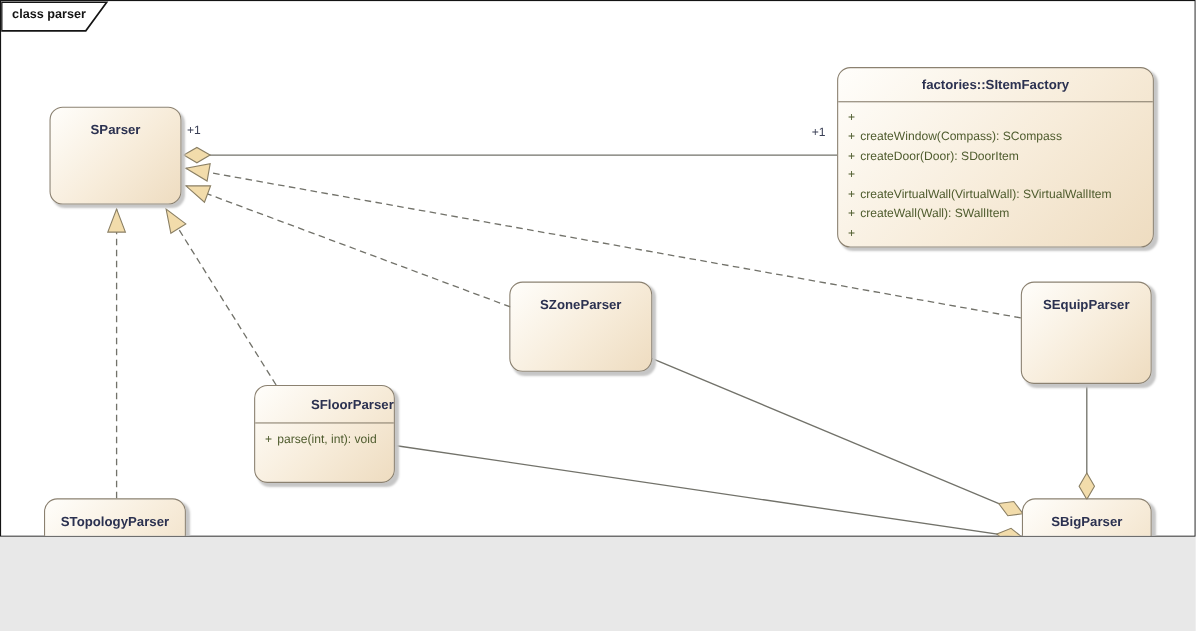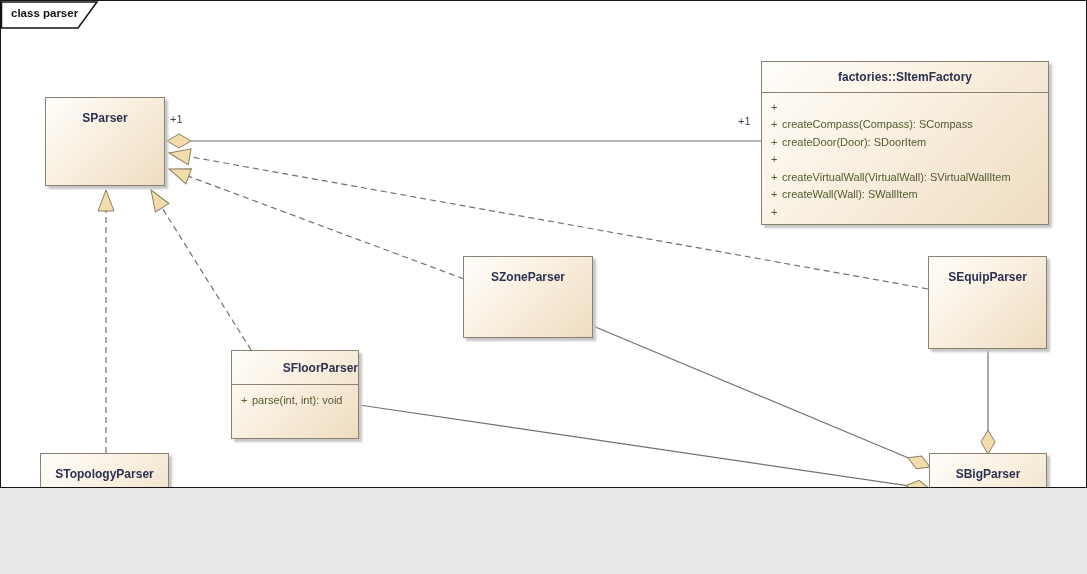--- a/index.html
+++ b/index.html
@@ -11,21 +11,21 @@
     overflow:hidden;
   }
   .wires { position:absolute; left:0; top:0; }
   .frame-tab-label {
     position:absolute; left:10px; top:6px;
     font-size:11.5px; font-weight:bold; color:#141414;
   }
   .cls {
     position:absolute;
     background:linear-gradient(135deg, #fffefb 0%, #f7ecda 55%, #eedcc0 100%);
-    border:1px solid #8b8170; border-radius:0;
+    border:1px solid #8b8170; border-radius:12px;
     box-shadow:3px 3px 2px #c6c6c6;
   }
   .cls-title {
     text-align:center; font-weight:bold; font-size:12px; color:#2b3150;
     padding-top:13px; white-space:nowrap;
   }
   .cls.with-members .cls-title { padding-top:0; }
   .cls-header { border-bottom:1px solid #8b8170; display:flex; align-items:center; justify-content:center; }
   #box-sitemfactory .cls-header { height:31px; }
   #box-sfloorparser .cls-header { height:34px;justify-content:flex-end; }
@@ -90,21 +90,21 @@
     <div class="cls-header">
       <div class="cls-title">factories::SItemFactory</div>
     </div>
     <div class="cls-methods">
   <div class="method-row">
     <span class="vis">+</span>
   </div>
 
   <div class="method-row">
     <span class="vis">+</span>
-    <span class="sig">createCompass(Compass): SCompass</span>
+    <span class="sig">createWindow(Compass): SCompass</span>
   </div>
 
   <div class="method-row">
     <span class="vis">+</span>
     <span class="sig">createDoor(Door): SDoorItem</span>
   </div>
 
   <div class="method-row">
     <span class="vis">+</span>
   </div>

